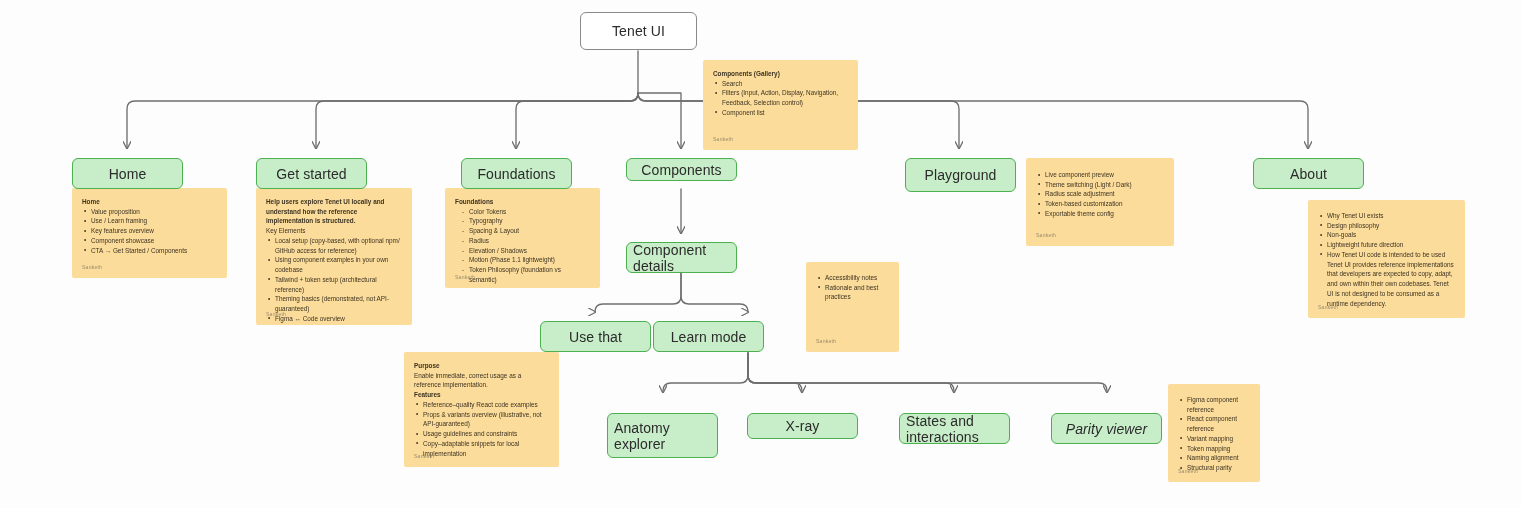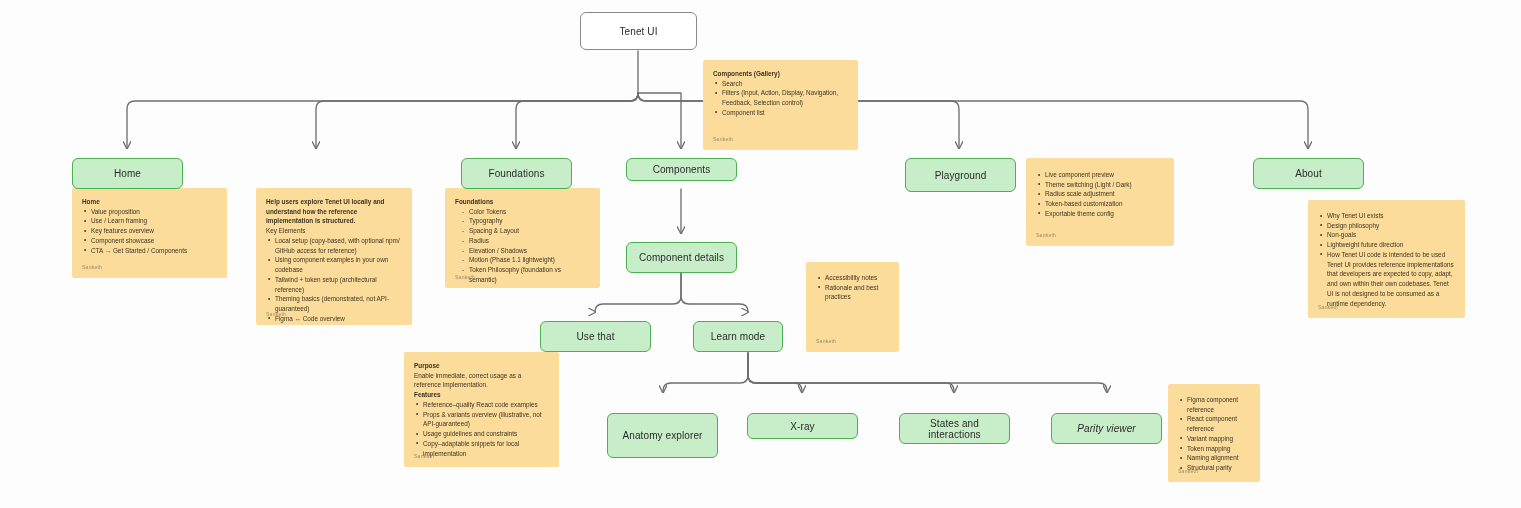--- a/index.html
+++ b/index.html
@@ -22,25 +22,24 @@
     pointer-events: none;
   }
 
   
   .node {
     position: absolute;
     display: flex;
     align-items: center;
     justify-content: center;
     border-radius: 6px;
-    font-size: 10px;
+    font-size: 14px;
     color: #2b2b2b;
     letter-spacing: .1px;
     z-index: 3;
-    text-align: center;
     padding: 0 6px;
   }
   .node.root {
     background: #ffffff;
     border: 1.3px solid #8a8a8a;
   }
   .node.green {
     background: #c8edc9;
     border: 1.5px solid #4cb050;
   }
@@ -232,20 +231,23 @@
   </div>
 
   <div class="node root" style="left:580px; top:12px; width:117px; height:38px;">
     <span>Tenet UI</span>
   </div>
 
   <div class="node green" style="left:72px; top:158px; width:111px; height:31px;">
     <span>Home</span>
   </div>
 
+  <div class="node green" style="left:256px; top:158px; width:111px; height:31px;">
+    <span>Get started</span>
+  </div>
 
   <div class="node green" style="left:461px; top:158px; width:111px; height:31px;">
     <span>Foundations</span>
   </div>
 
   <div class="node green" style="left:626px; top:158px; width:111px; height:23px;">
     <span>Components</span>
   </div>
 
   <div class="node green" style="left:905px; top:158px; width:111px; height:34px;">
@@ -257,21 +259,21 @@
   </div>
 
   <div class="node green" style="left:626px; top:242px; width:111px; height:31px;">
     <span>Component details</span>
   </div>
 
   <div class="node green" style="left:540px; top:321px; width:111px; height:31px;">
     <span>Use that</span>
   </div>
 
-  <div class="node green" style="left:693px; top:321px; width:90px; height:31px;">
+  <div class="node green" style="left:653px; top:321px; width:111px; height:31px;">
     <span>Learn mode</span>
   </div>
 
   <div class="node green" style="left:607px; top:413px; width:111px; height:45px;">
     <span>Anatomy explorer</span>
   </div>
 
   <div class="node green" style="left:747px; top:413px; width:111px; height:26px;">
     <span>X-ray</span>
   </div>

